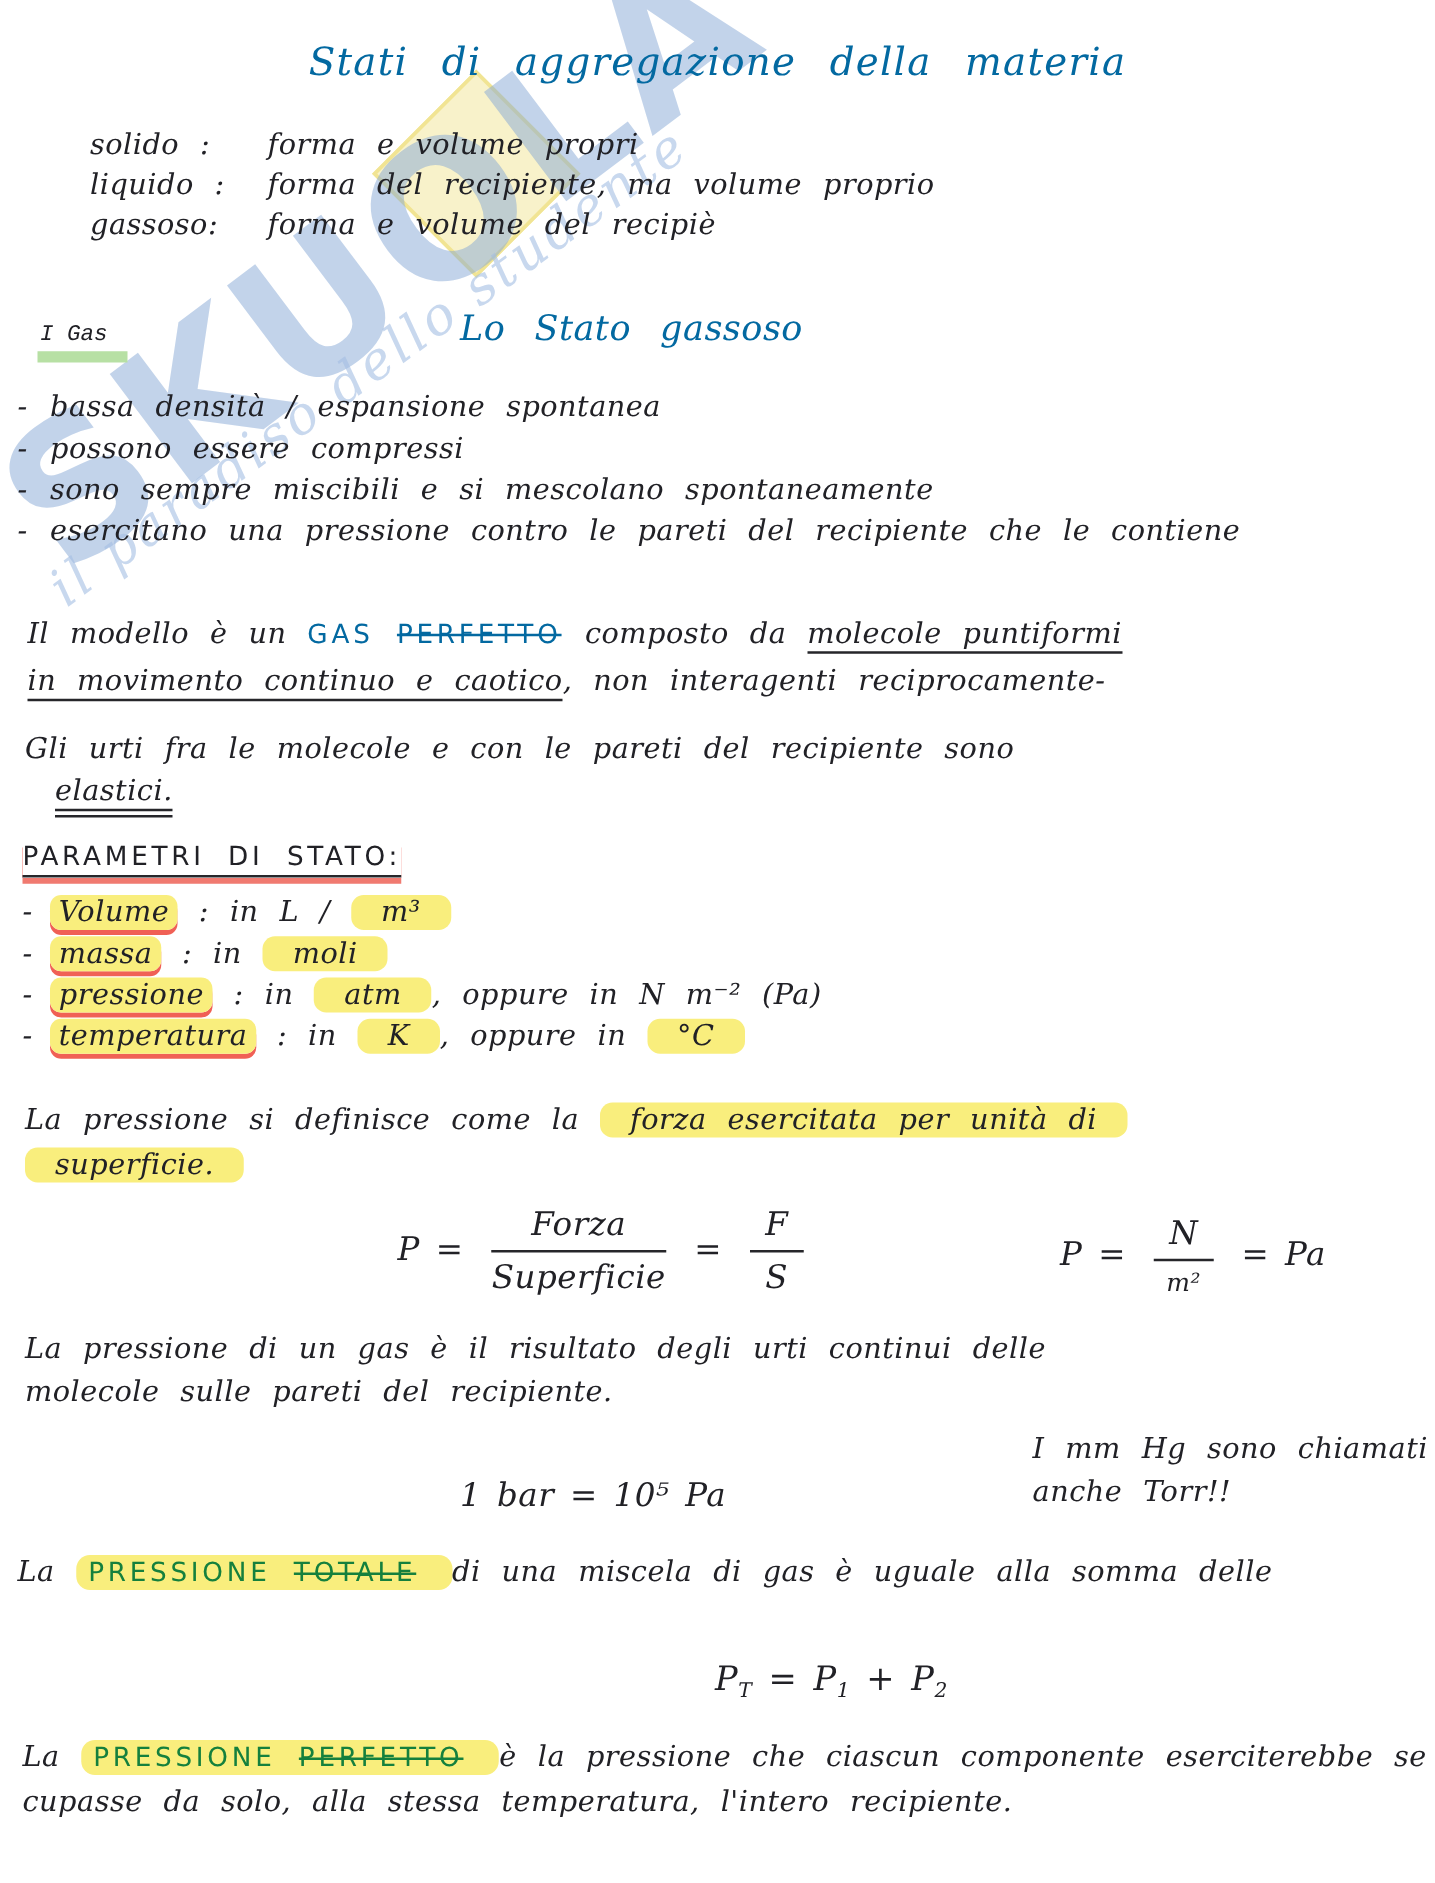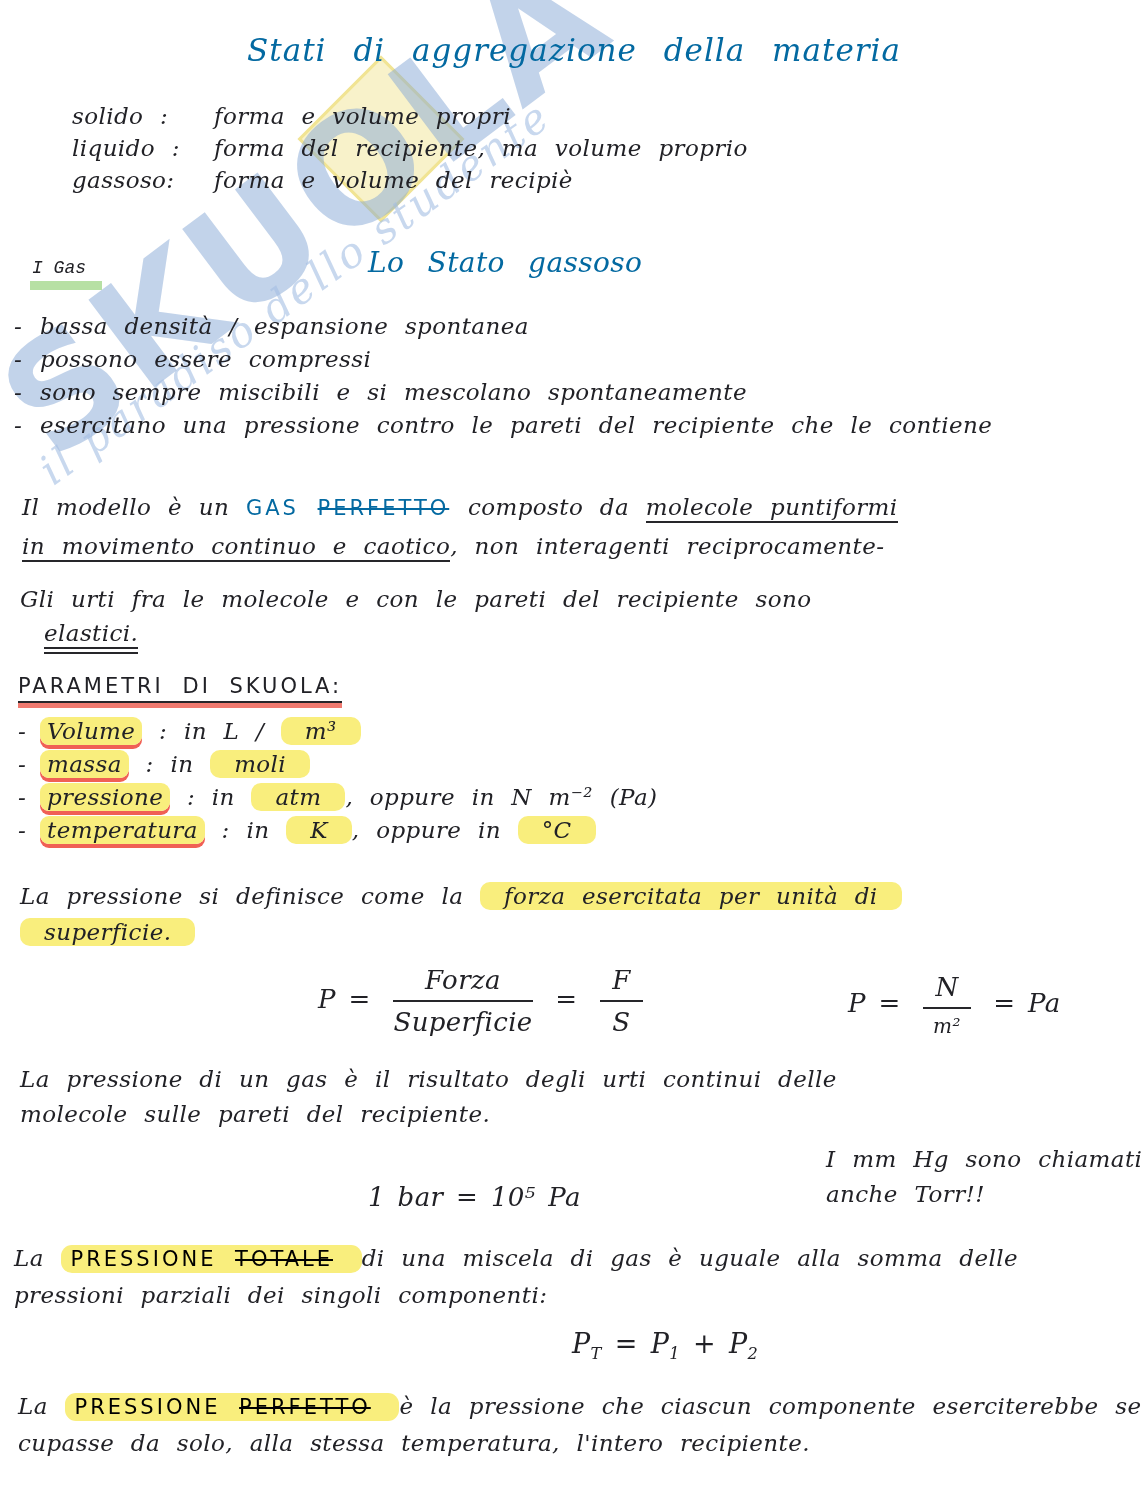--- a/index.html
+++ b/index.html
@@ -62,21 +62,21 @@
   .dbl-ul { border-bottom: 7px double #26262a; padding-bottom: 1px; }
 
   .param-heading {
     display: inline-block; font-style: normal;
     font-family: "DejaVu Sans", sans-serif; font-size: 21px; letter-spacing: 3px;
     border-bottom: 2px solid #26262a; box-shadow: 0 5px 0 #f07a70;
     padding-bottom: 3px;
   }
   .hl { background: #f9ee7d; padding: 1px 24px; border-radius: 10px; }
   .kw-ul { background: #f9ee7d; padding: 1px 7px; border-radius: 9px; box-shadow: 0 4px 0 #f06055; }
-  .kw-red-hl { background: #f9ee7d; padding: 2px 10px; border-radius: 11px; color: #000000; }
+  .kw-red-hl { background: #f9ee7d; padding: 2px 10px; border-radius: 11px; color: #15803d; }
   .param-row { line-height: 33px; white-space: nowrap; }
   .param-row .bullet-dash { width: 22px; }
 
   .line { line-height: 36px; white-space: nowrap; }
 
   .formula { font-size: 26px; white-space: nowrap; word-spacing: 4px; }
   .frac { display: inline-block; vertical-align: middle; text-align: center; margin: 0 10px; }
   .frac .num { display: block; padding: 0 12px 5px; border-bottom: 2px solid #26262a; }
   .frac .den { display: block; padding-top: 5px; }
   sub { font-size: 0.6em; vertical-align: -0.35em; }
@@ -149,21 +149,21 @@
 
   <div class="abs hw" style="left:20px; top:582px;">
     <div class="line" style="line-height:34px;">Gli urti fra le molecole e con le pareti del recipiente sono</div>
     <div class="line" style="line-height:34px; margin-left:24px;">
       <span class="dbl-ul">elastici.</span>
     </div>
   </div>
 
   <div class="abs hw" style="left:18px; top:672px;">
     <div style="margin-bottom:12px;">
-      <span class="param-heading">PARAMETRI DI SKUOLA:</span>
+      <span class="param-heading">PARAMETRI DI STATO:</span>
     </div>
     <div class="param-row">
       <span class="bullet-dash">-</span><span class="kw-ul">Volume</span>
       <span>: in L /</span>
       <span class="hl">m³</span>
     </div>
     <div class="param-row">
       <span class="bullet-dash">-</span><span class="kw-ul">massa</span>
       <span>: in</span>
       <span class="hl">moli</span>
@@ -227,21 +227,20 @@
 
   <div class="abs hw" style="left:14px; top:1240px;">
     <div class="line">
       <span>La</span>
       <span class="caps kw-red-hl">
         <span>PRESSIONE</span>
         <span class="strike">TOTALE</span>
       </span>
       <span>di una miscela di gas è uguale alla somma delle</span>
     </div>
-    <div class="line">pressioni parziali dei singoli componenti:</div>
   </div>
 
   <div class="abs formula hw" style="left:572px; top:1328px; font-size:27px;">
     <span>P</span><sub>T</sub>
     <span>= P</span><sub>1</sub>
     <span>+ P</span><sub>2</sub>
   </div>
 
   <div class="abs hw" style="left:18px; top:1388px;">
     <div class="line">

